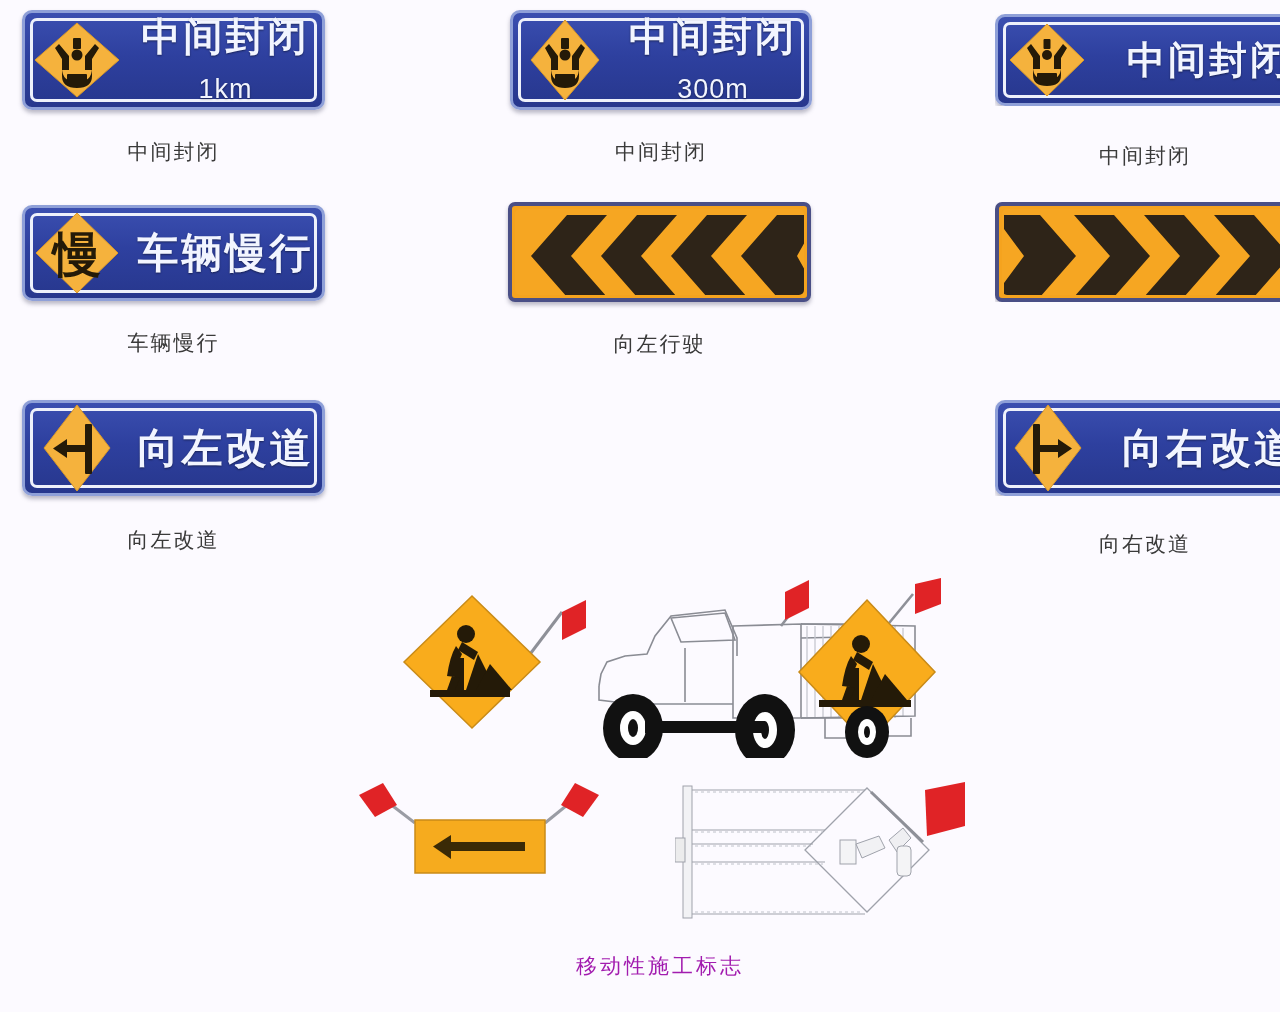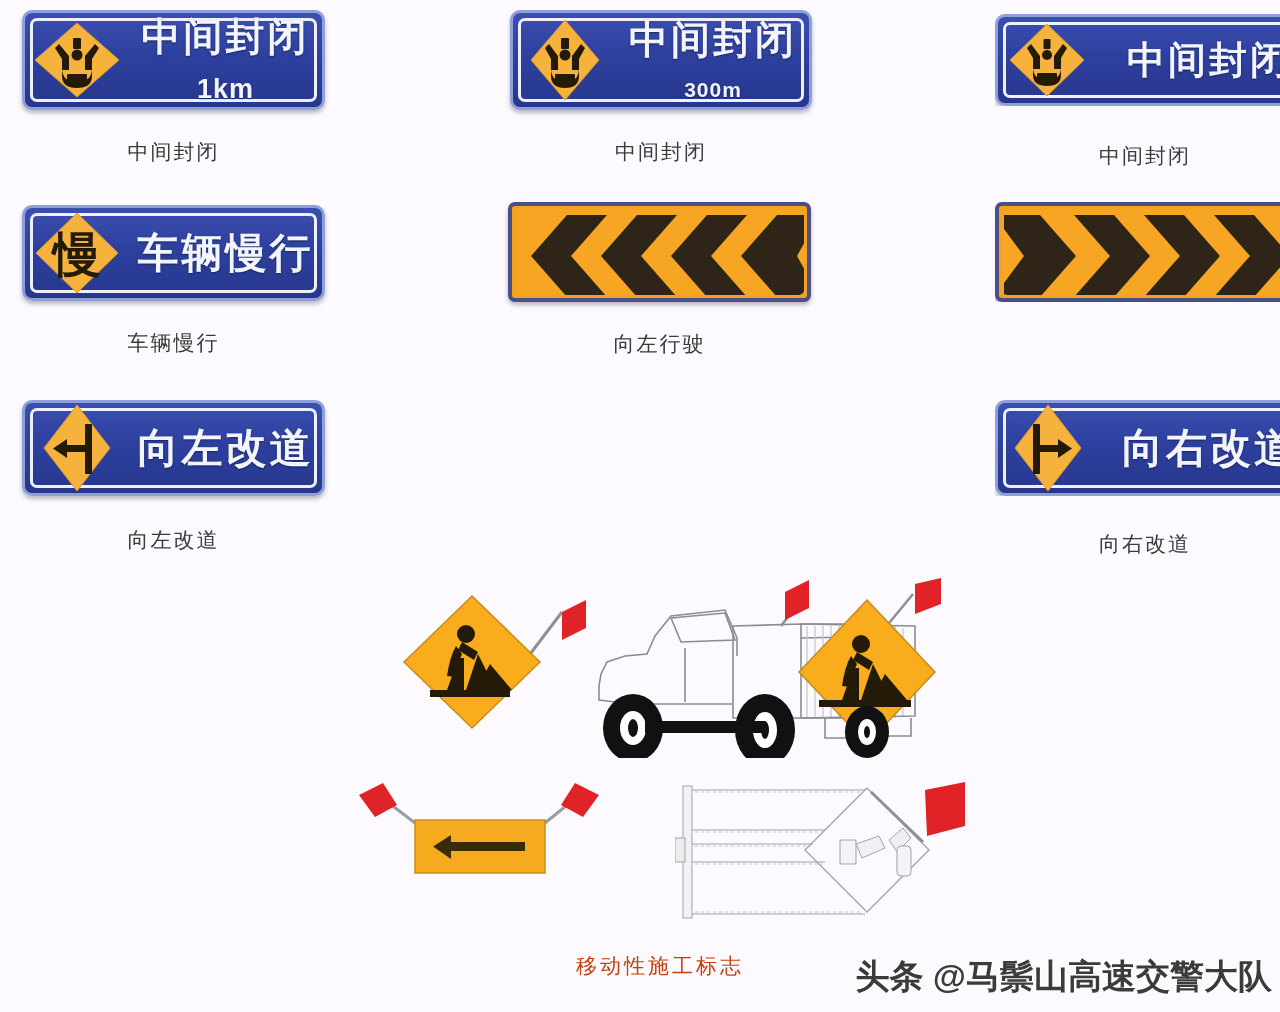--- a/index.html
+++ b/index.html
@@ -42,21 +42,21 @@
     align-items:center;justify-content:center;
   }
   .bsign .zh{
     font-family:"Liberation Sans","DejaVu Sans",sans-serif;
     color:#f2f5ff;font-weight:700;letter-spacing:3px;
     text-shadow:0 1px 2px rgba(0,0,0,.45);
     line-height:1;white-space:nowrap;
   }
   .bsign .dist{
     font-family:"Liberation Sans","DejaVu Sans",sans-serif;
-    color:#f2f5ff;font-weight:700;letter-spacing:1px;
+    color:#f2f5ff;font-weight:400;letter-spacing:1px;
     text-shadow:0 1px 2px rgba(0,0,0,.45);
     line-height:1;white-space:nowrap;margin-top:20px;
   }
 
   
   .csign{
     position:relative;box-sizing:border-box;
     background:#f5a31e;
     border:4px solid #4a4f86;
     border-radius:7px;
@@ -72,21 +72,21 @@
     position:absolute;right:8px;bottom:12px;
     font-family:"Liberation Sans","DejaVu Sans",sans-serif;
     font-size:34px;font-weight:700;color:#2b2b2b;
     letter-spacing:0px;white-space:nowrap;
     text-shadow:1px 1px 0 #ffffff,-1px -1px 0 #ffffff,1px -1px 0 #ffffff,-1px 1px 0 #ffffff;
     opacity:.92;
   }
   .illus-cap{
     position:absolute;left:440px;top:392px;width:440px;text-align:center;
     font-family:"Liberation Serif","DejaVu Serif",serif;
-    font-size:21px;color:#c2410c;letter-spacing:3px;white-space:nowrap;
+    font-size:21px;color:#a21caf;letter-spacing:3px;white-space:nowrap;
   }
 </style>
 </head>
 <body>
 
 <div class="stage">
 
   <div class="cell" style="left:22px;top:10px;width:303px;height:100px;">
     <div class="bsign" style="width:303px;height:100px;">
       <div class="pict" style="width:104px;height:100px;">
@@ -120,21 +120,21 @@
             <circle cx="46" cy="39" r="5.5"></circle>
             <path d="M26 32 L30 28 L39 40 L39 54 L32 54 L32 43 Z"></path>
             <path d="M66 32 L62 28 L53 40 L53 54 L60 54 L60 43 Z"></path>
             <path d="M32 52 Q32 66 46 66 Q60 66 60 52 L60 60 Q60 72 46 72 Q32 72 32 60 Z"></path>
             <rect x="36" y="58" width="20" height="11" rx="1"></rect>
           </g>
         </svg>
       </div>
       <div class="txtwrap">
         <div class="zh" style="font-size:39px;">中间封闭</div>
-        <div class="dist" style="font-size:21px;text-align:right;">300m</div>
+        <div class="dist" style="font-size:27px;text-align:right;">300m</div>
       </div>
     </div>
     <div class="caption" style="top:128px;">中间封闭</div>
   </div>
 
   <div class="cell" style="left:995px;top:14px;width:330px;height:92px;overflow:hidden;">
     <div class="bsign" style="width:330px;height:92px;">
       <div class="pict" style="width:98px;height:92px;">
         <svg width="86" height="80" viewBox="0 0 86 80">
           <polygon points="43,4 80,40 43,76 6,40" fill="#f5b23d" stroke="#d99a2b" stroke-width="1"></polygon>
@@ -361,14 +361,13 @@
         <path d="M20 86 L148 86"></path>
         <path d="M20 134 L188 134"></path>
       </g>
       <line x1="196" y1="14" x2="248" y2="64" stroke="#8e9098" stroke-width="3"></line>
       <polygon points="250,12 290,4 290,48 252,58" fill="#e02326"></polygon>
     </svg>
 
     <div class="illus-cap">移动性施工标志</div>
   </div>
 
-  <div class="wm">头条 @马鬃山高速交警大队</div>
 </div>
 
 </body></html>

